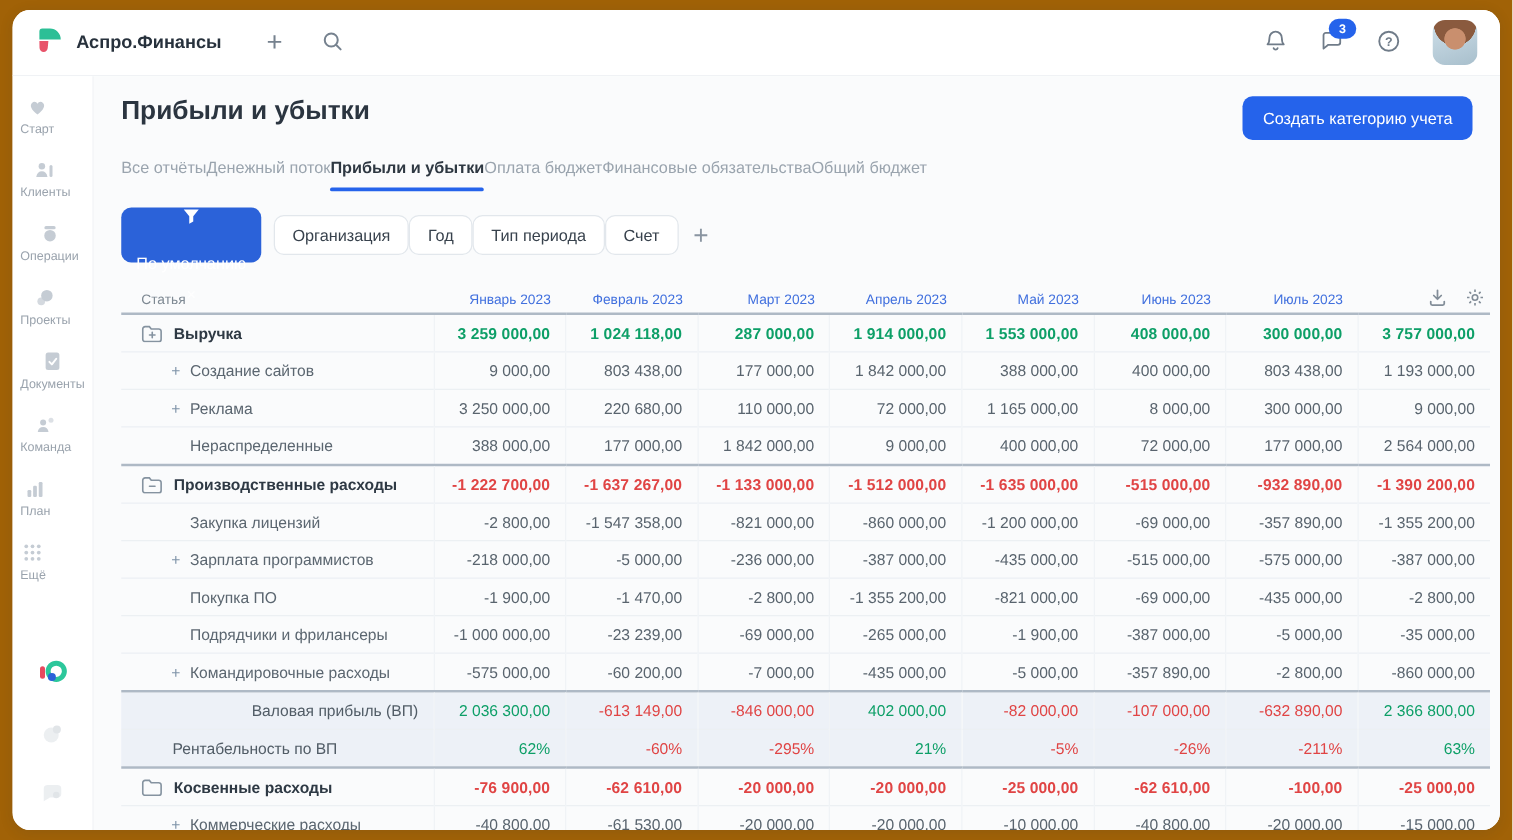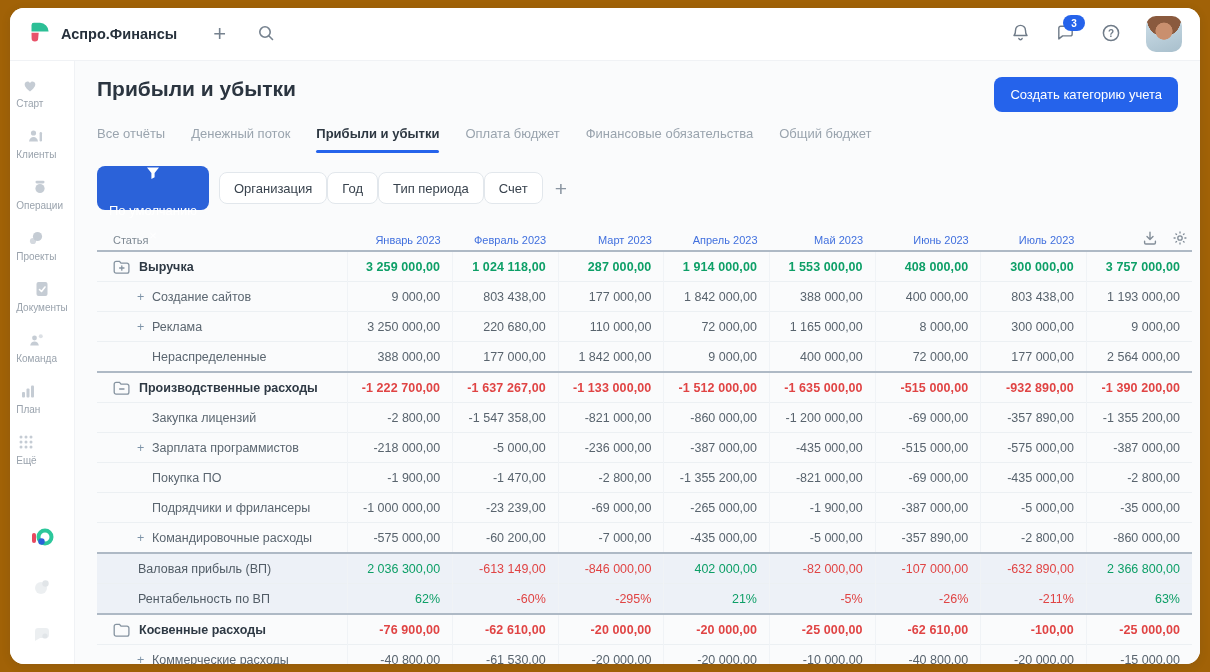--- a/index.html
+++ b/index.html
@@ -28,21 +28,21 @@
   .nav-icon svg{fill:#c5ccd4;display:block;}
   .nav-label{font-size:10px;color:#9aa3ad;}
   .sidebar-bottom{margin-top:auto;display:flex;flex-direction:column;align-items:center;gap:22px;padding-bottom:6px;}
   
   .main{flex:1;min-width:0;display:flex;flex-direction:column;background:#fafbfc;}
   .page-head{padding:16px 22px 0 22px;}
   .title-row{display:flex;align-items:flex-start;justify-content:space-between;}
   .page-title{margin:0;font-size:21px;font-weight:600;color:#2b3540;}
   .create-btn{background:var(--accent,#2563eb);color:#fff;border:none;border-radius:8px;padding:10px 16px;font-size:13px;
               font-family:inherit;cursor:pointer;font-weight:500;margin-left:34px;}
-  .tabs{display:flex;gap:26px;margin-top:12px;}
+  .tabs{display:flex;margin-top:12px;}
   .tab{font-size:13px;color:#9aa4ae;padding:2px 0 12px;cursor:pointer;position:relative;background:none;border:none;font-family:inherit;}
   .tab.active{color:#2e3842;font-weight:700;}
   .tab.active::after{content:"";position:absolute;left:0;right:0;bottom:0;height:3px;border-radius:3px;background:var(--accent,#2563eb);}
   
   .filter-row{display:flex;align-items:center;gap:10px;padding:13px 22px 11px;}
   .chip-active{display:flex;align-items:center;background:#2b62d9;color:#fff;border-radius:8px;height:44px;padding:0 12px;gap:10px;cursor:pointer;border:none;font-family:inherit;flex-direction:column;}
   .chip-active .vdiv{width:1px;height:18px;background:rgba(255,255,255,.35);}
   .chip-active .chip-label{font-size:13px;}
   .chip-active .chip-close{font-size:13px;opacity:.9;}
   .chip{background:#fff;border:1px solid #e2e7ec;border-radius:8px;height:32px;display:flex;align-items:center;padding:0 14px;
@@ -52,21 +52,21 @@
   .table-wrap{flex:1;min-height:0;overflow:hidden;padding:0 8px 0 22px;}
   table{width:100%;border-collapse:collapse;table-layout:fixed;}
   col.c-label{width:250px;}
   th,td{white-space:nowrap;overflow:hidden;}
   thead th{font-size:11px;font-weight:400;color:#4170de;text-align:right;padding:9px 12px 1px 10px;border-bottom:2px solid #aeb9c5;}
   thead th.th-label{text-align:left;color:#7e8993;padding-left:16px;}
   thead th.th-icons{padding-right:4px;}
   .th-icons-inner{display:flex;justify-content:flex-end;gap:14px;align-items:center;}
   tbody td{font-size:12.5px;color:#59646e;text-align:right;padding:7px 12px 7px 10px;border-top:1px solid #ecf0f3;border-left:1px solid #f0f3f6;height:15px;}
   tbody td:first-child{border-left:none;text-align:left;padding-left:16px;}
-  tbody tr.sep td{border-top:2px solid #aeb9c5;}
+  tbody tr.sep td{border-top:2px solid #aeb9c5;text-align:right;}
   tbody tr:first-child td{border-top:none;}
   tr.summary td{background:#edf1f7;}
   .lbl-section{display:flex;align-items:center;gap:9px;font-weight:600;color:#2e3944;font-size:12.5px;}
   .lbl-child{display:flex;align-items:center;padding-left:24px;color:#5b6670;}
   .lbl-summary{padding-left:25px;color:#515c66;}
   .plus{display:inline-block;width:15px;color:#7e93a8;font-weight:400;}
   .spacer{display:inline-block;width:15px;}
   .v-pos{color:var(--green,#0d9f67);}
   .v-neg{color:var(--red,#e04444);}
   .v-strong{font-weight:700;letter-spacing:.1px;}

